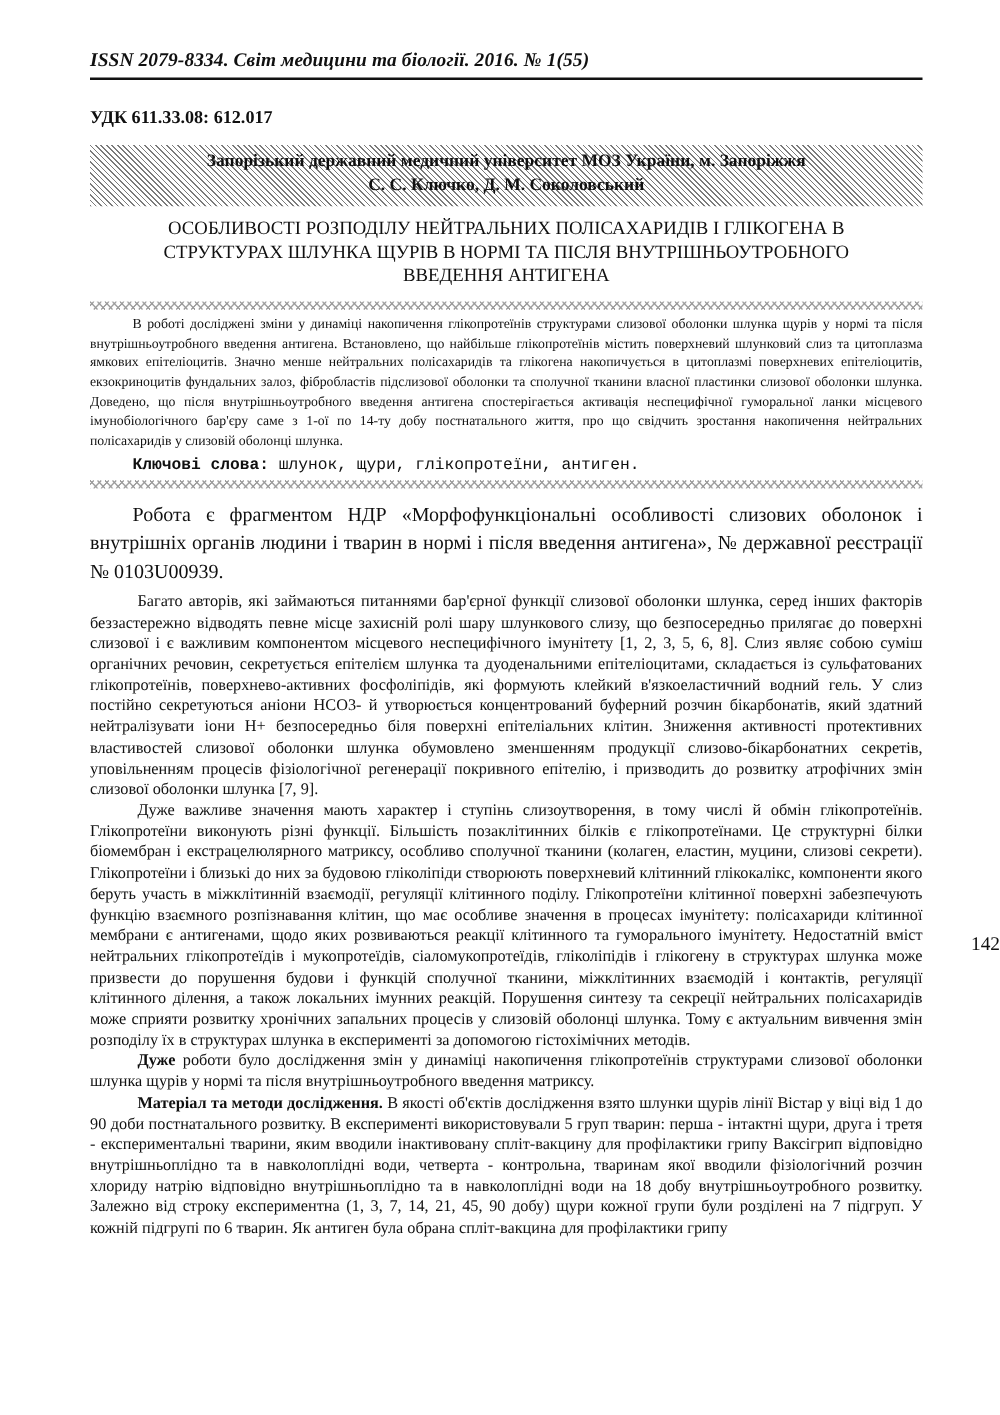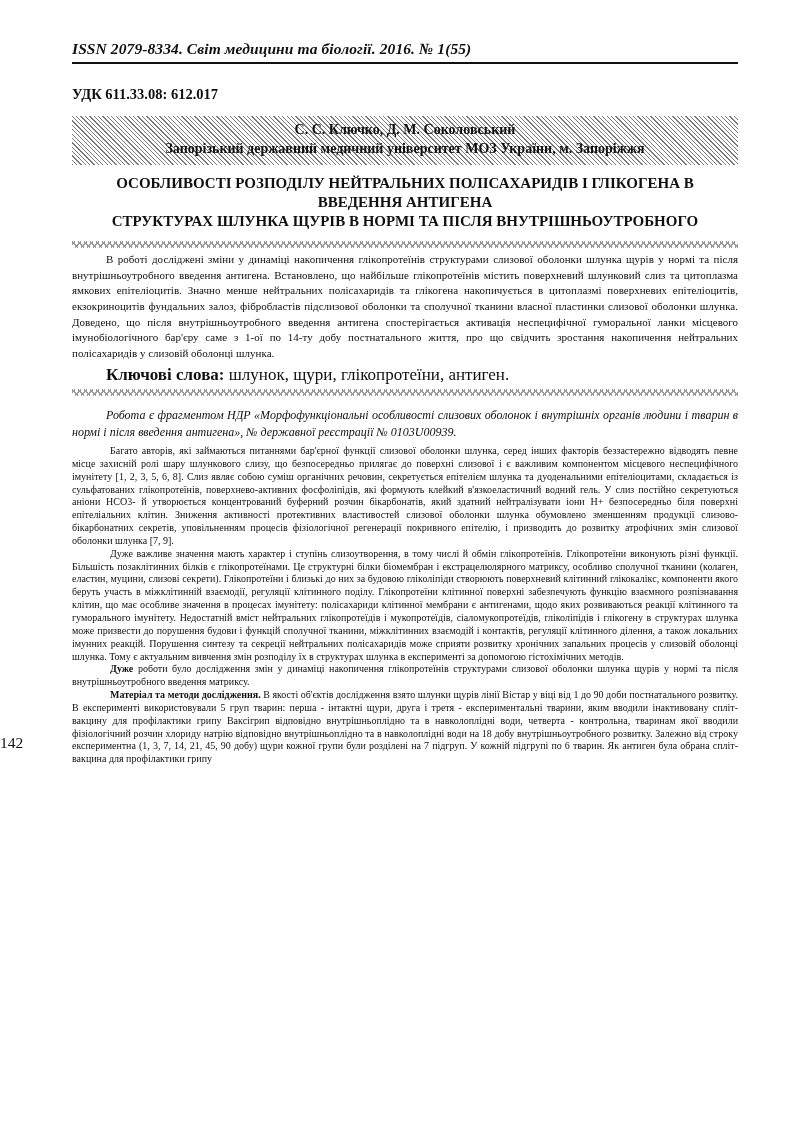--- a/index.html
+++ b/index.html
@@ -60,21 +60,21 @@
   .author-band .ln {
     font-weight: bold;
     font-size: 14px;
     line-height: 1.34;
     white-space: nowrap;
   }
 
   
   .title {
     text-align: center;
-    font-weight: bold;
+    font-weight: normal;
     font-size: 15px;
     line-height: 1.28;
     margin: 4px 10px 10px 10px;
   }
 
   
   .zigzag {
     height: 7px;
     width: 100%;
     background-repeat: repeat-x;
@@ -88,76 +88,76 @@
 
   
   .abstract {
     font-size: 11px;
     line-height: 1.42;
     text-align: justify;
     text-indent: 34px;
     margin: 4px 0 2px 0;
   }
   .keywords {
-    font-size: 17px;
+    font-size: 13px;
     line-height: 1.42;
     text-indent: 34px;
     margin: 0 0 2px 0;
+    font-family: Liberation Mono, monospace;
   }
   .keywords b { font-weight: bold; }
 
   
   .grant {
-    font-style: italic;
-    font-size: 12px;
+    font-size: 16px;
     line-height: 1.4;
     text-align: justify;
     text-indent: 34px;
     margin: 11px 0 4px 0;
   }
 
   
   .body-p {
-    font-size: 10px;
+    font-size: 13px;
     line-height: 1.285;
     text-align: justify;
     text-indent: 38px;
     margin: 0;
   }
   .body-p b { font-weight: bold; }
 
   
   .folio {
     position: absolute;
     left: 0;
     right: 0;
-    bottom: 41px;
-    text-align: left;
+    bottom: 28px;
+    text-align: right;
     font-size: 15.5px;
   }
 </style>
 </head>
 <body>
 
 <div class="page">
 
   <div class="runhead">ISSN 2079-8334. Світ медицини та біології. 2016. № 1(55)</div>
   <div class="runhead-rule"></div>
 
   <div class="udc">УДК 611.33.08: 612.017</div>
 
   <div class="author-band">
+    <div class="ln">Запорізький державний медичний університет МОЗ України, м. Запоріжжя</div>
     <div class="ln">С. С. Ключко, Д. М. Соколовський</div>
-    <div class="ln">Запорізький державний медичний університет МОЗ України, м. Запоріжжя</div>
   </div>
 
   <div class="title">
     <div>ОСОБЛИВОСТІ РОЗПОДІЛУ НЕЙТРАЛЬНИХ ПОЛІСАХАРИДІВ І ГЛІКОГЕНА В</div>
+    <div>СТРУКТУРАХ ШЛУНКА ЩУРІВ В НОРМІ ТА ПІСЛЯ ВНУТРІШНЬОУТРОБНОГО</div>
     <div>ВВЕДЕННЯ АНТИГЕНА</div>
-    <div>СТРУКТУРАХ ШЛУНКА ЩУРІВ В НОРМІ ТА ПІСЛЯ ВНУТРІШНЬОУТРОБНОГО</div>
   </div>
 
   <div class="zigzag"></div>
 
   <div class="abstract">В роботі досліджені зміни у динаміці накопичення глікопротеїнів структурами слизової оболонки шлунка щурів у нормі та після внутрішньоутробного введення антигена. Встановлено, що найбільше глікопротеїнів містить поверхневий шлунковий слиз та цитоплазма ямкових епітеліоцитів. Значно менше нейтральних полісахаридів та глікогена накопичується в цитоплазмі поверхневих епітеліоцитів, екзокриноцитів фундальних залоз, фібробластів підслизової оболонки та сполучної тканини власної пластинки слизової оболонки шлунка. Доведено, що після внутрішньоутробного введення антигена спостерігається активація неспецифічної гуморальної ланки місцевого імунобіологічного бар'єру саме з 1-ої по 14-ту добу постнатального життя, про що свідчить зростання накопичення нейтральних полісахаридів у слизовій оболонці шлунка.</div>
 
   <div class="keywords">
     <b>Ключові слова:</b>
     <span>шлунок, щури, глікопротеїни, антиген.</span>
   </div>

